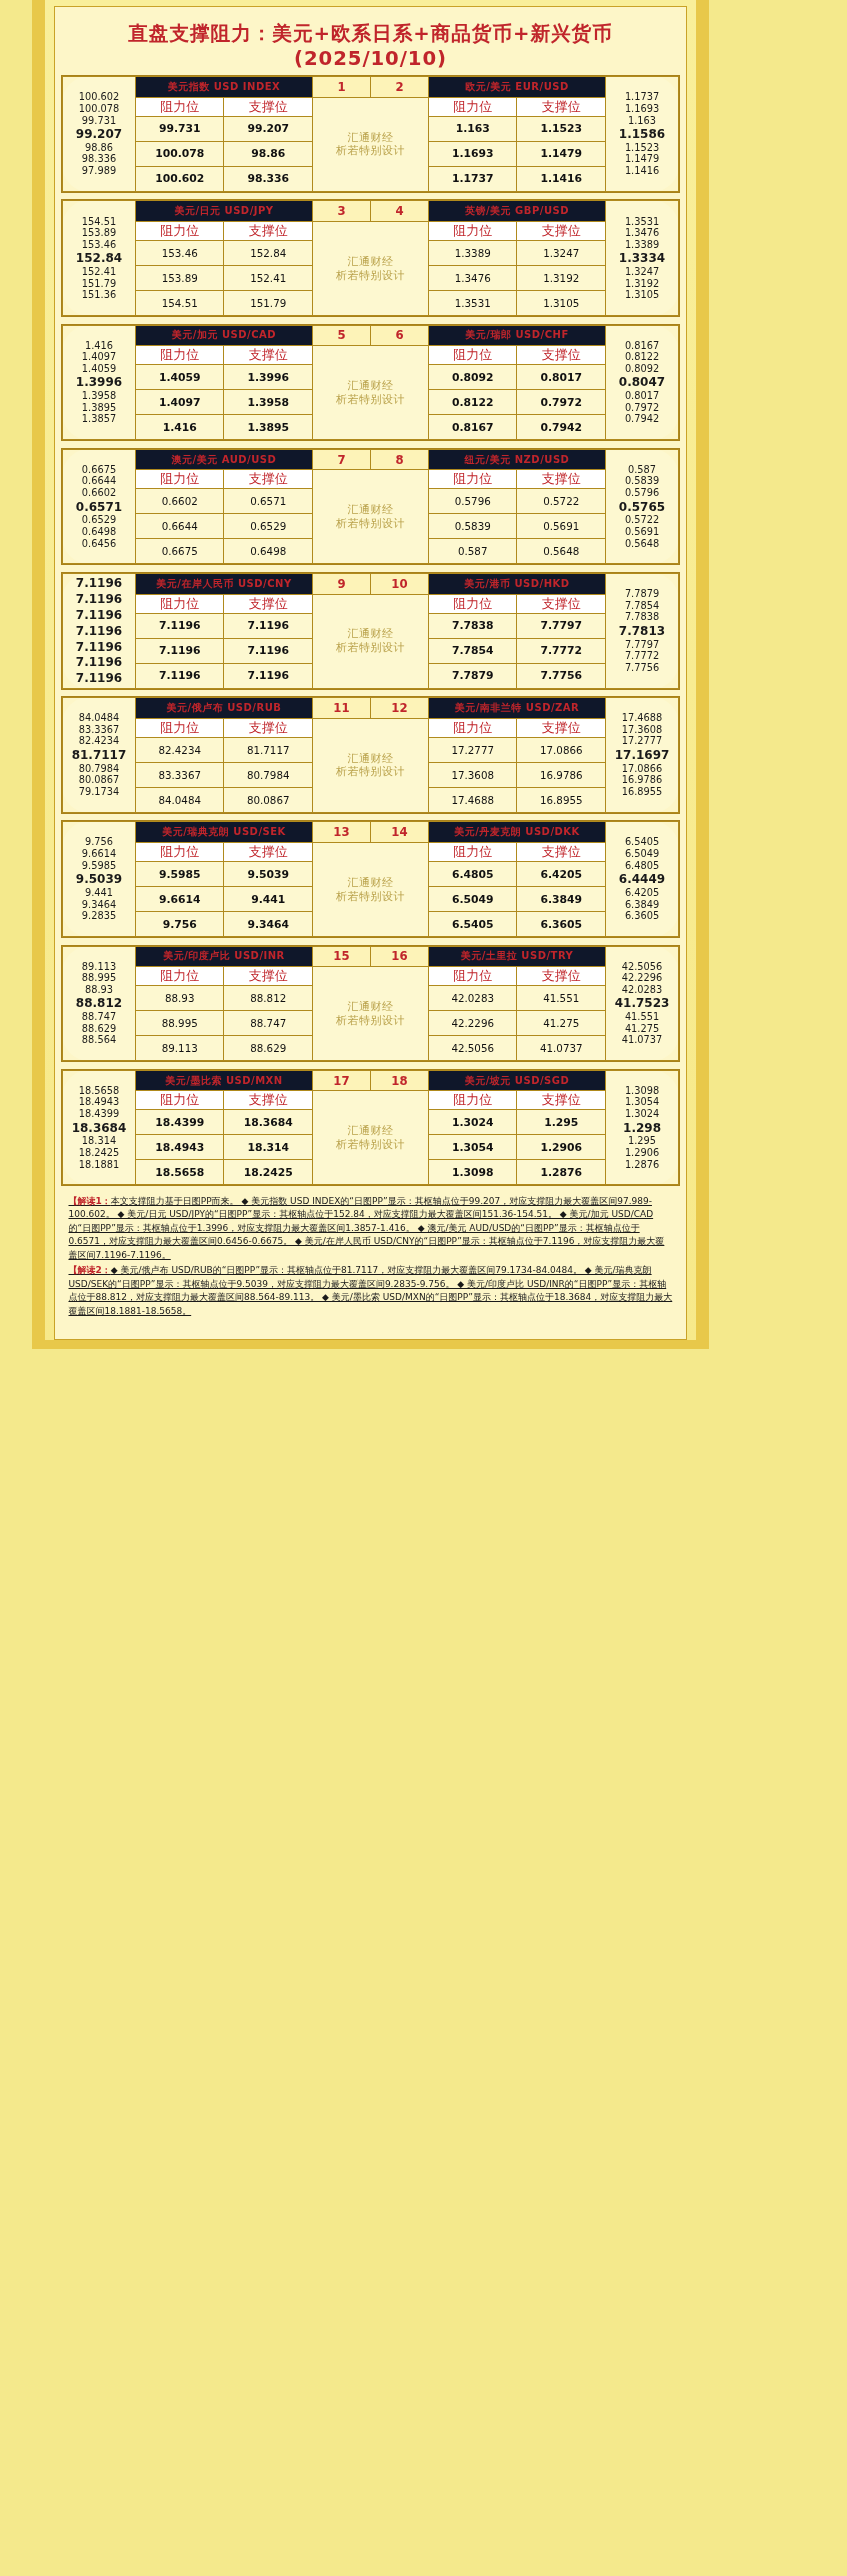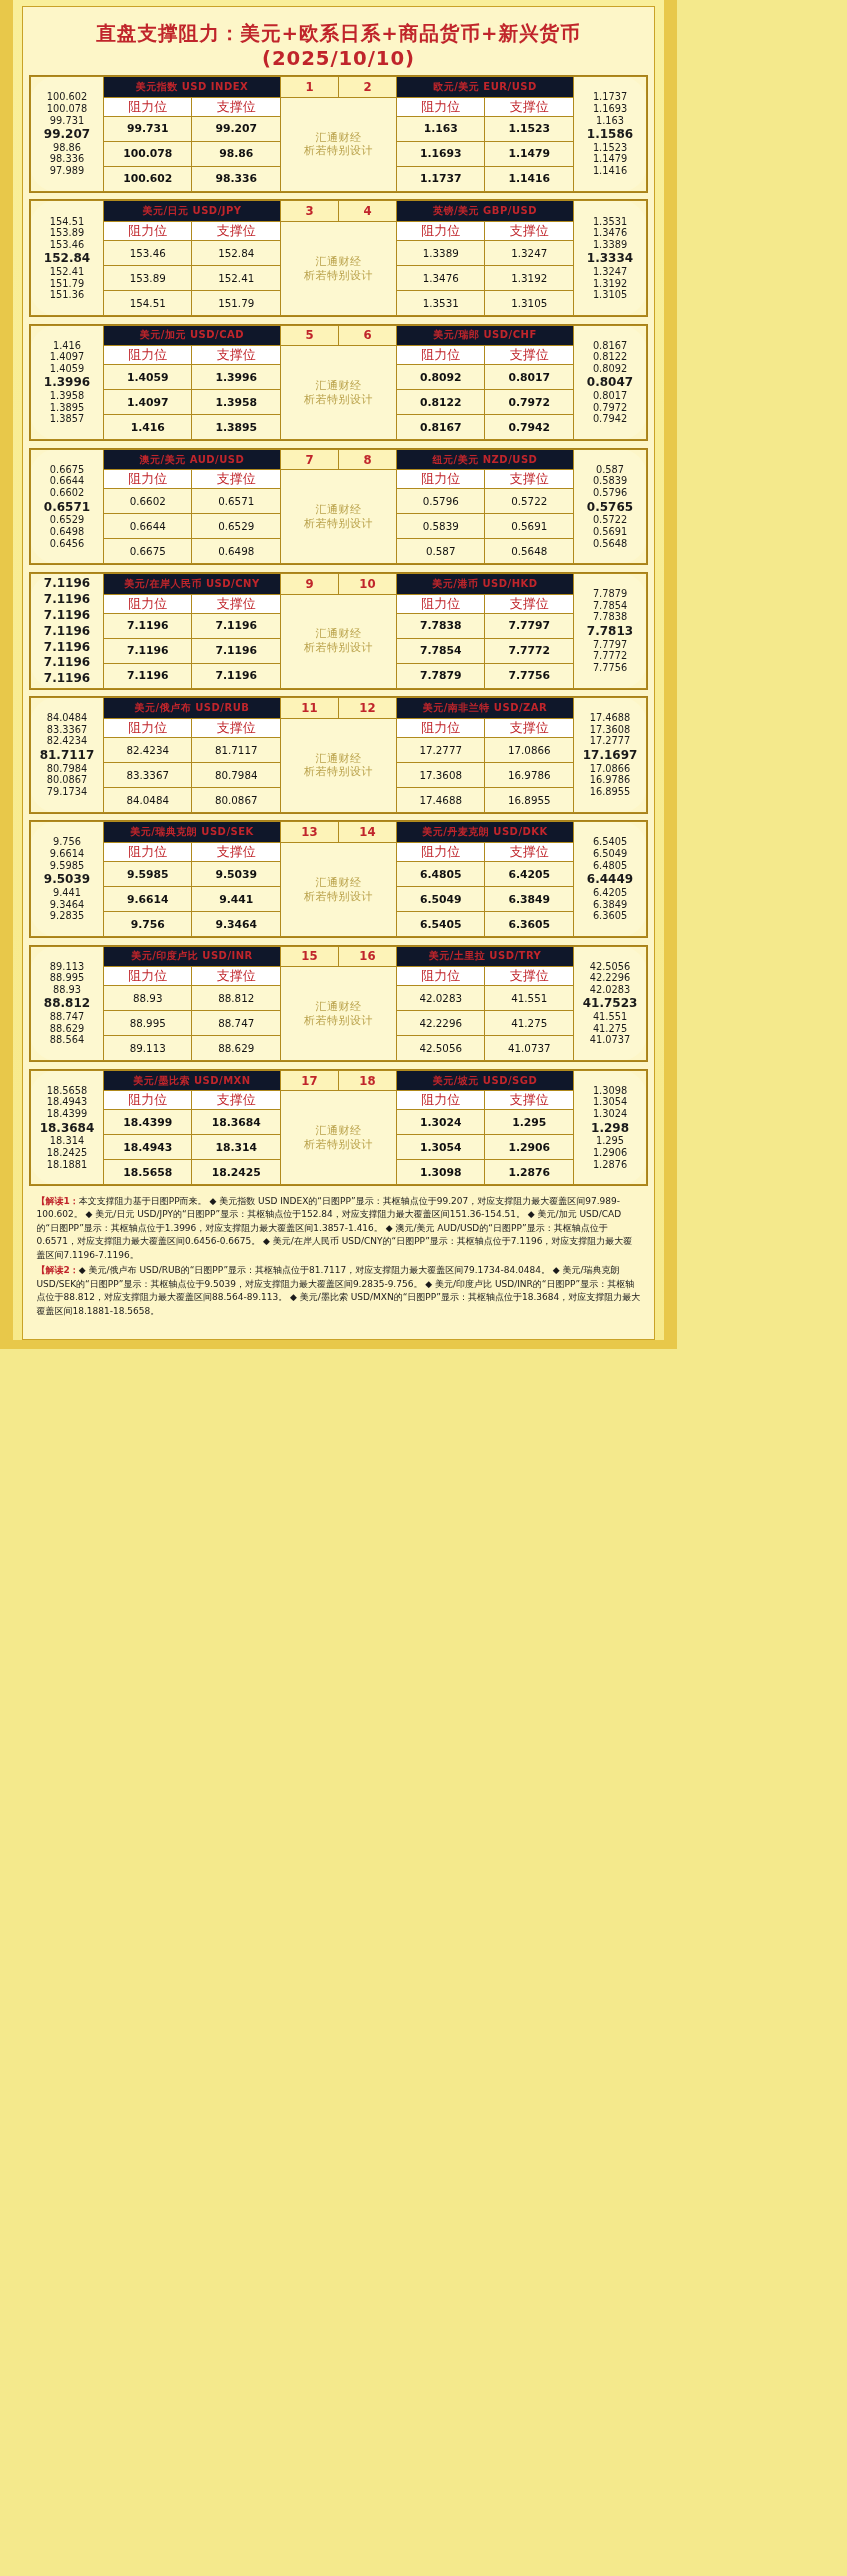--- a/index.html
+++ b/index.html
@@ -10,20 +10,21 @@
     font-family: "DejaVu Sans", "Liberation Sans", sans-serif;
     color: #1a1a1a;
   }
   .page {
     width: 677px;
     background: linear-gradient(180deg,#f9ef9a 0%, #f7e98a 100%);
     border-left: 13px solid #e8c84a;
     border-right: 13px solid #e8c84a;
     padding: 5.6px 0 0 0;
     position: relative;
+    margin-left: 32px;
   }
   .frame {
     margin: 0 9.4px;
     background: #fdf6c8;
     border: 1.9px solid #c9a227;
     padding: 5.6px 5.6px 9.4px 5.6px;
   }
   .title {
     text-align: center;
     font-size: 19.7px;
@@ -105,21 +106,21 @@
     text-align: center;
     padding: 7.5px 5.6px 3.7px 5.6px;
     line-height: 1.5;
   }
   .notes {
     font-size: 9px;
     line-height: 1.5;
     padding: 1.9px 7.5px 9.4px 7.5px;
     color: #1a1a1a;
   }
-  .notes p { margin: 0 0 1.9px 0; }
+  .notes p { margin: 0 0 1.9px 0; text-decoration: underline; }
   .notes .lead { color: #c0252b; font-weight: bold; }
   .sidebrand {
     position: absolute;
     right: -11.2px;
     bottom: 5.6px;
     font-size: 10.3px;
     color: #7a6a2a;
     writing-mode: vertical-rl;
   }
   .bottombar {

